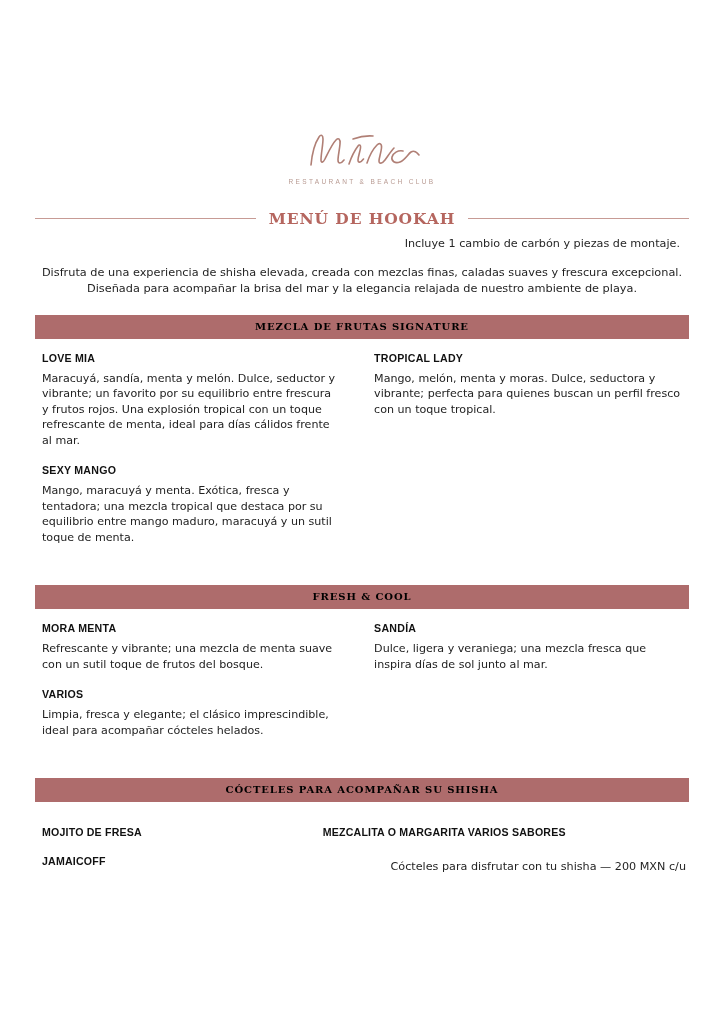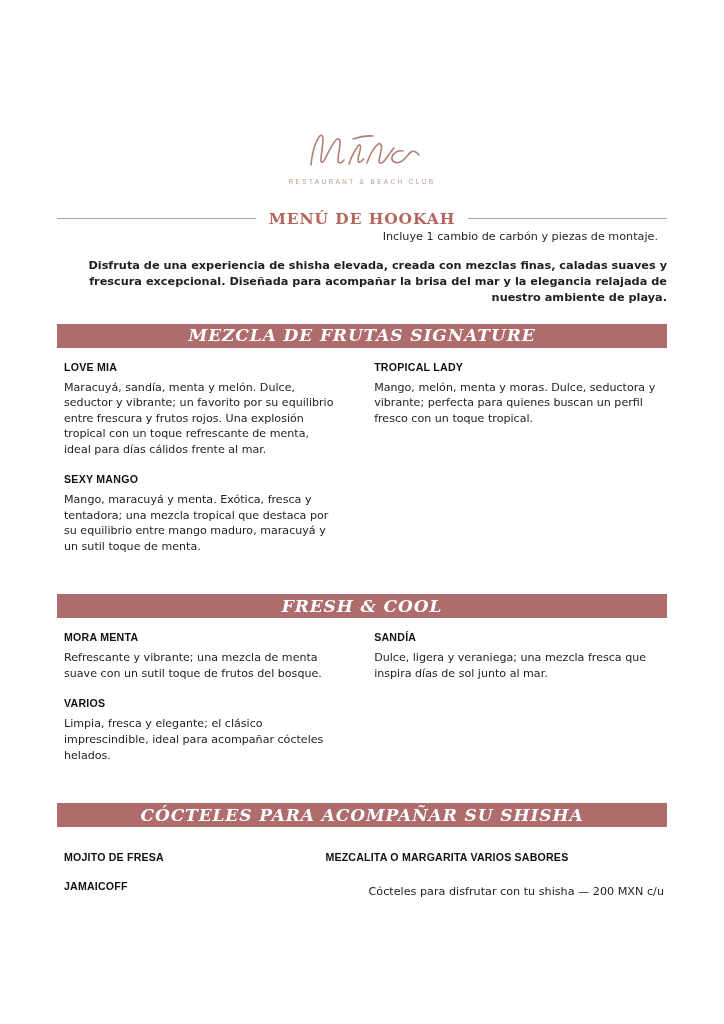--- a/index.html
+++ b/index.html
@@ -14,21 +14,21 @@
     color: #1a1a1a;
     position: relative;
     overflow: hidden;
   }
 
   .page {
     position: relative;
     width: 724px;
     height: 1024px;
     box-sizing: border-box;
-    padding: 0 57px;
+    padding: 0 35px;
   }
 
   
   .logo-block {
     padding-top: 128px;
     text-align: center;
     line-height: 1;
   }
   .logo-mark {
     display: block;
@@ -72,56 +72,54 @@
     margin-top: 17px;
     text-align: right;
     font-family: "Liberation Sans", sans-serif;
     font-weight: bold;
     font-size: 11.4px;
     letter-spacing: 0.15px;
     color: #161616;
     padding-right: 9px;
   }
   .price-note {
-    margin-top: 2px;
+    margin-top: 9px;
     text-align: right;
     font-family: "DejaVu Sans", sans-serif;
     font-size: 11.2px;
     color: #262626;
     padding-right: 9px;
   }
 
   
   .intro {
     margin-top: 15px;
     font-family: "DejaVu Sans", sans-serif;
     font-size: 11.3px;
     line-height: 1.42;
     color: #1f1f1f;
-    text-align: right;
-    font-weight: bold;
+    text-align: center;
   }
 
   
   .banner {
     margin-top: 18px;
     background: #ae6c6c;
     height: 24px;
     display: flex;
     align-items: center;
     justify-content: center;
   }
   .banner-text {
     font-family: "DejaVu Serif", serif;
     font-weight: bold;
-    font-size: 17px;
+    font-size: 10px;
     letter-spacing: 0.9px;
-    color: #ffffff;
+    color: #000000;
     line-height: 1;
-    font-style: italic;
   }
 
   
   .columns {
     display: flex;
     gap: 8px;
     margin-top: 13px;
   }
   .col {
     width: 50%;

